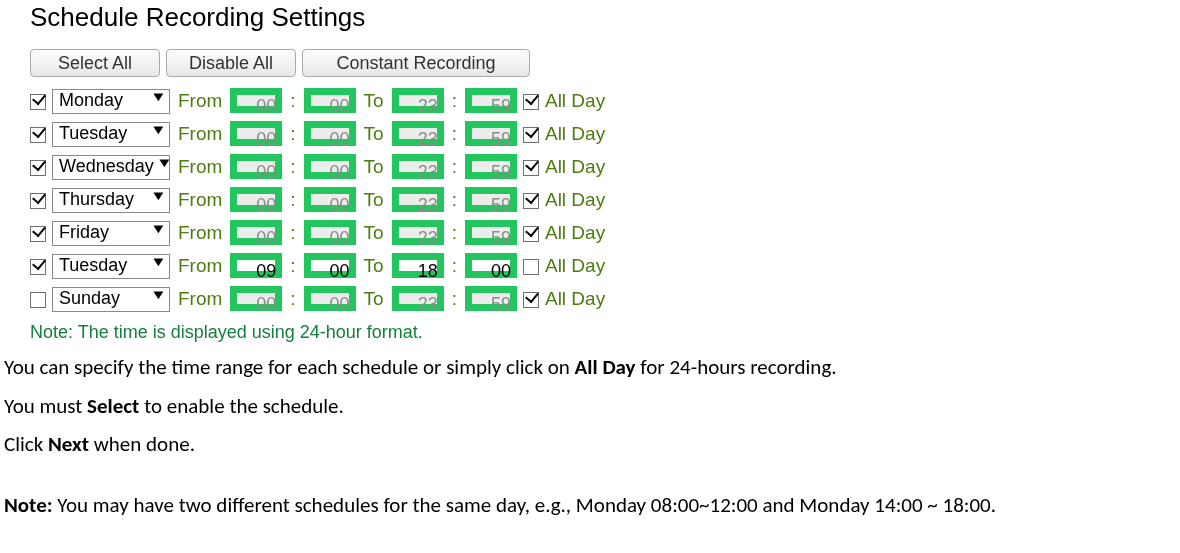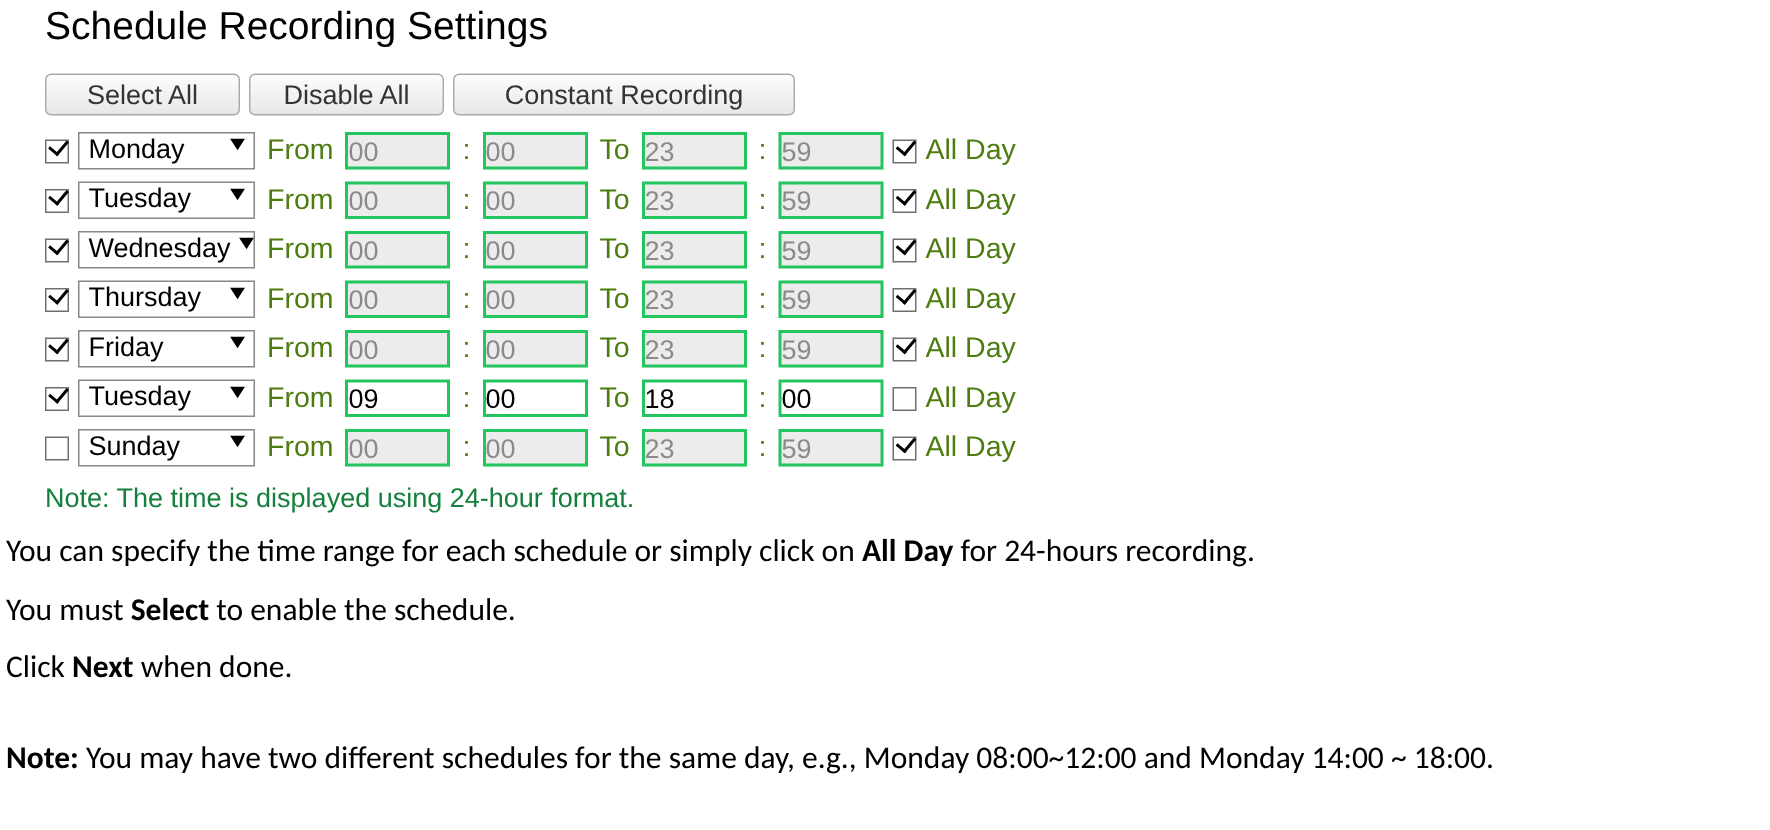--- a/index.html
+++ b/index.html
@@ -111,24 +111,24 @@
   }
 
   .lbl {
     font-size: 19px;
     color: #4d7c0f;
     padding: 0 2px;
   }
 
   .timebox {
     display: inline-block;
-    width: 70px;
+    width: 36px;
     height: 25px;
-    border: 2px solid #22c55e;
-    padding: 0 0;
+    border: 7px solid #22c55e;
+    padding: 0 19px;
     font-size: 18px;
     line-height: 23px;
     box-sizing: border-box;
     vertical-align: middle;
   }
   .timebox.disabled {
     background: #ececec;
     color: #8a8a8a;
   }
   .timebox.enabled {

